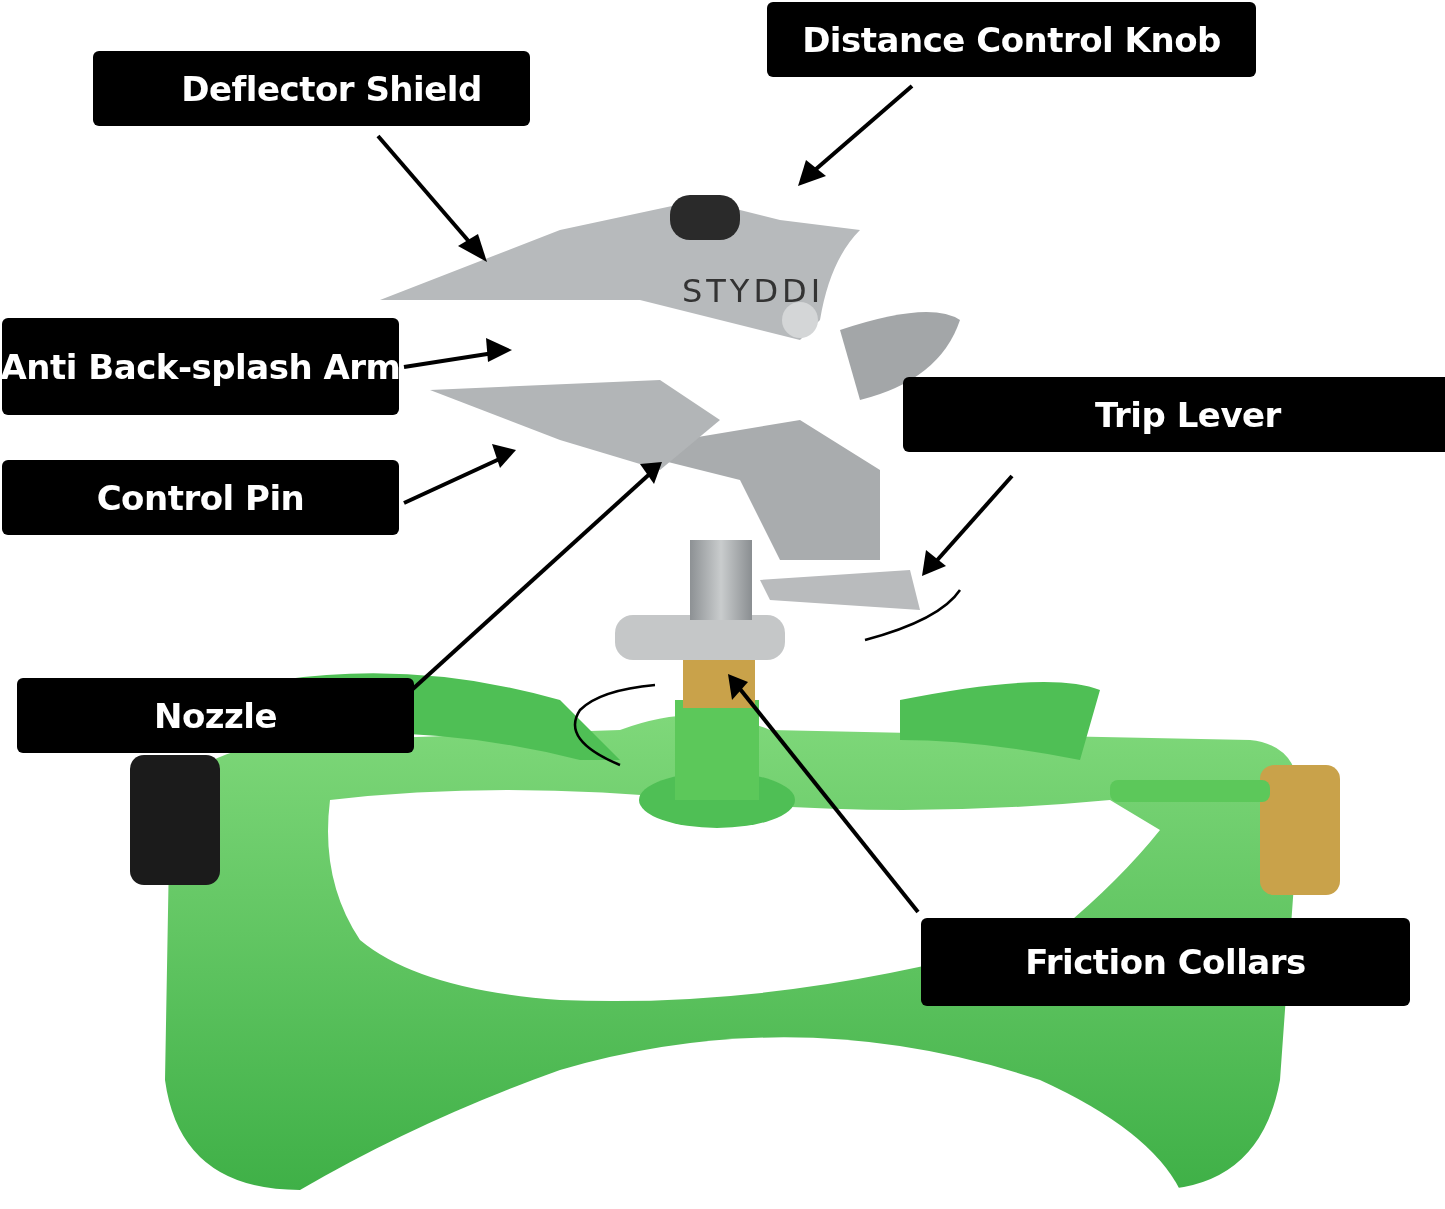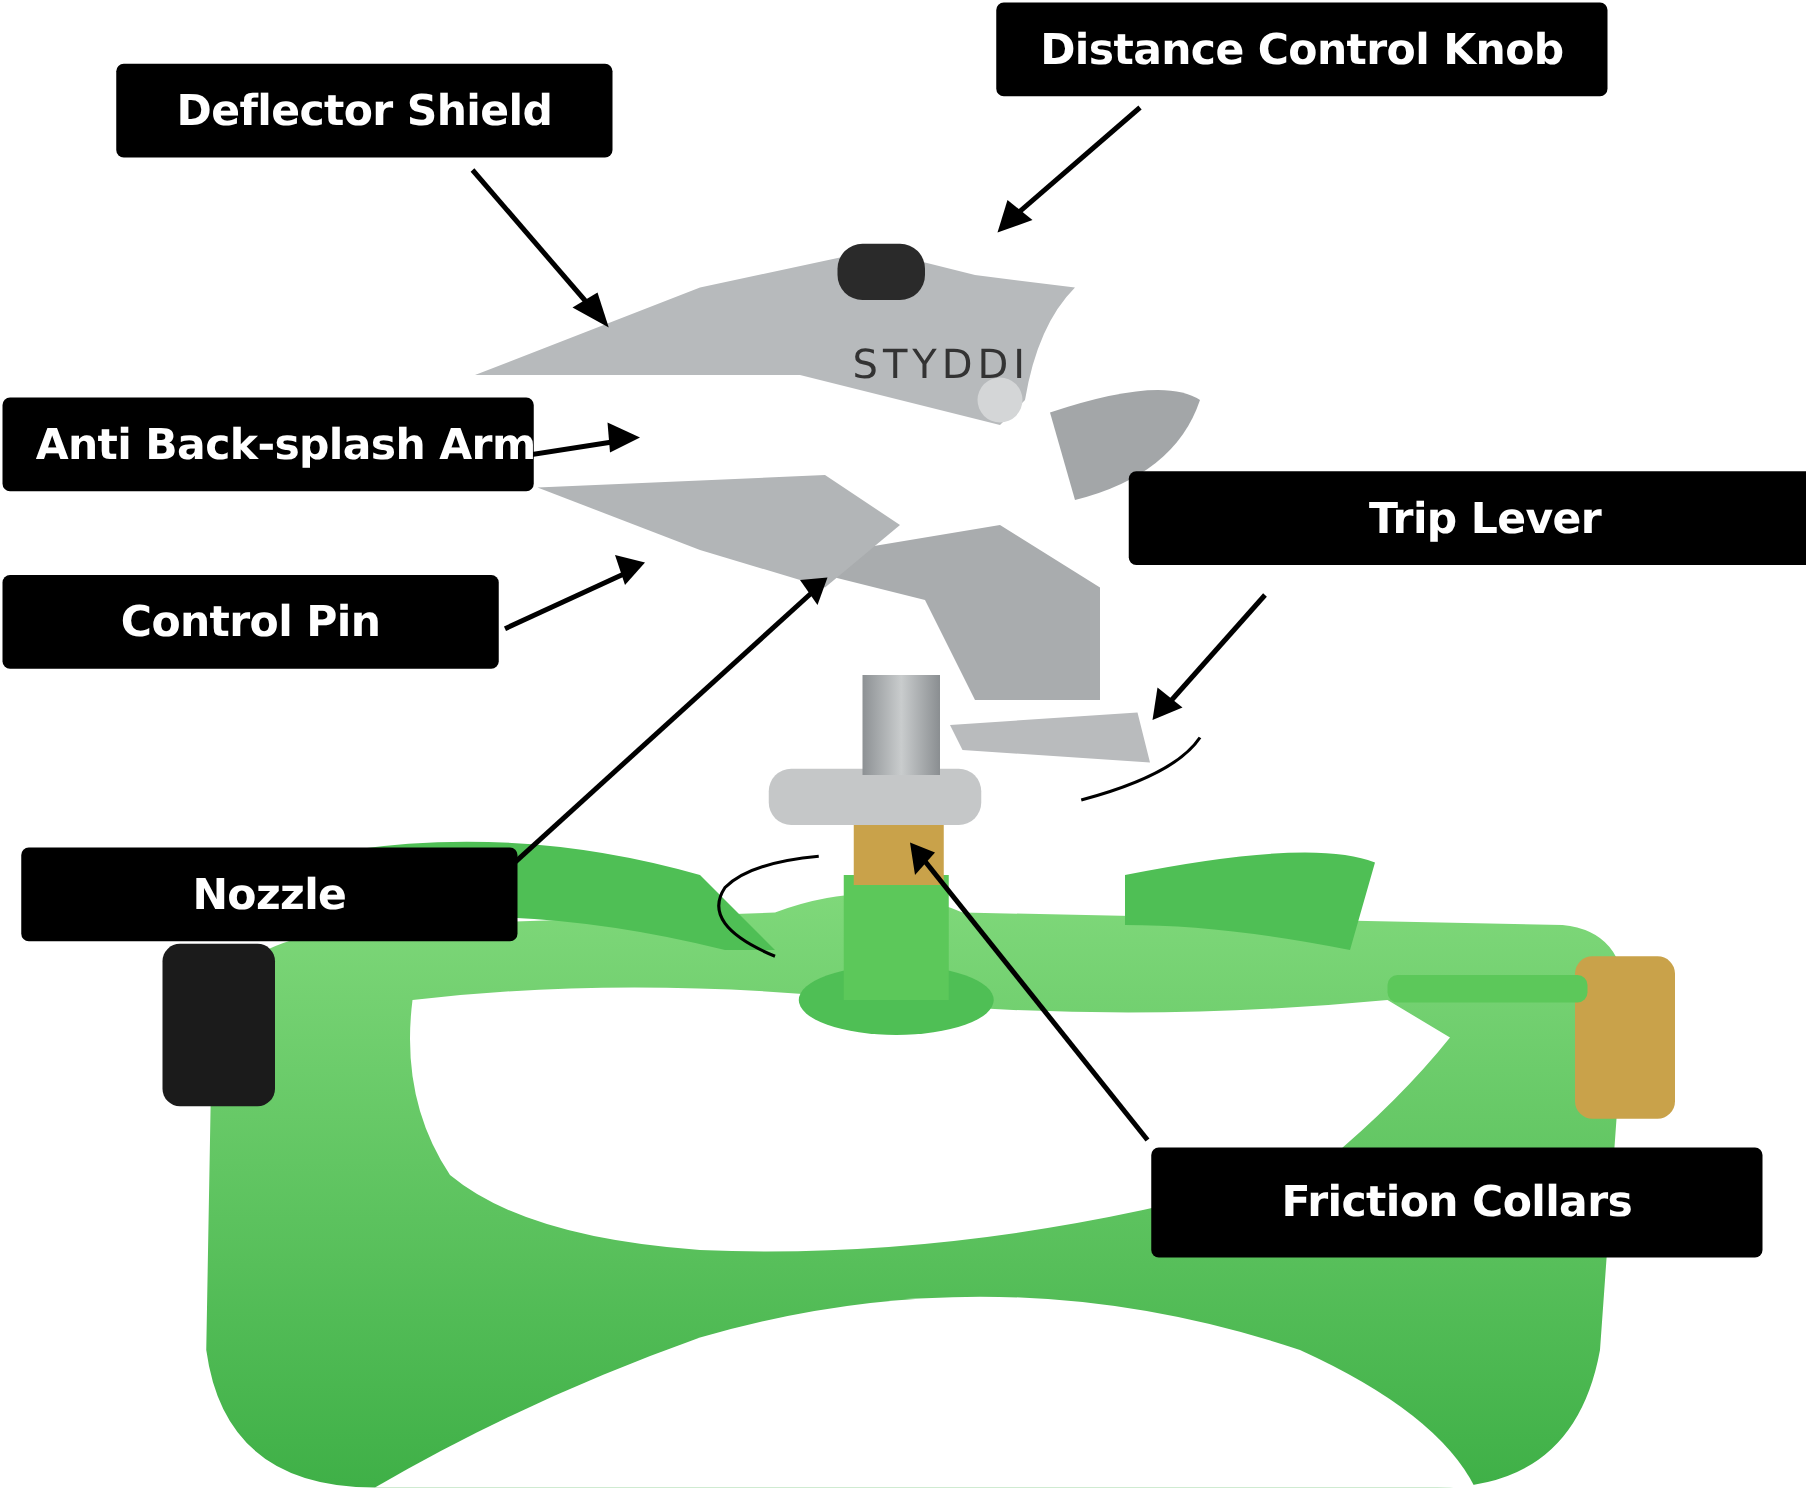--- a/index.html
+++ b/index.html
@@ -71,19 +71,19 @@
     <polygon points="922,576 926,550 946,566"></polygon>
     <polygon points="728,674 748,682 732,700"></polygon>
   </g>
 
   <path d="M620 765 Q560 740 580 710 Q600 690 655 685" stroke="#000" stroke-width="2.5" fill="none"></path>
   <path d="M865 640 Q940 620 960 590" stroke="#000" stroke-width="2.5" fill="none"></path>
 </svg>
 
 <div class="brand">STYDDI</div>
 
-<div class="label" style="left:93px;top:51px;width:397px;height:75px;">Deflector Shield</div>
-<div class="label" style="left:767px;top:2px;width:489px;height:75px;margin-left:30px;">Distance Control Knob</div>
-<div class="label" style="left:2px;top:318px;width:397px;height:75px;padding-left:28px;">Anti Back-splash Arm</div>
+<div class="label" style="left:93px;top:51px;width:397px;height:75px;padding-left:40px;">Deflector Shield</div>
+<div class="label" style="left:767px;top:2px;width:489px;height:75px;">Distance Control Knob</div>
+<div class="label" style="left:2px;top:318px;width:397px;height:97px;">Anti Back-splash Arm</div>
 <div class="label" style="left:2px;top:460px;width:397px;height:75px;">Control Pin</div>
 <div class="label" style="left:903px;top:377px;width:570px;height:75px;">Trip Lever</div>
 <div class="label" style="left:17px;top:678px;width:397px;height:75px;">Nozzle</div>
 <div class="label" style="left:921px;top:918px;width:489px;height:88px;">Friction Collars</div>
 
 </body></html>

